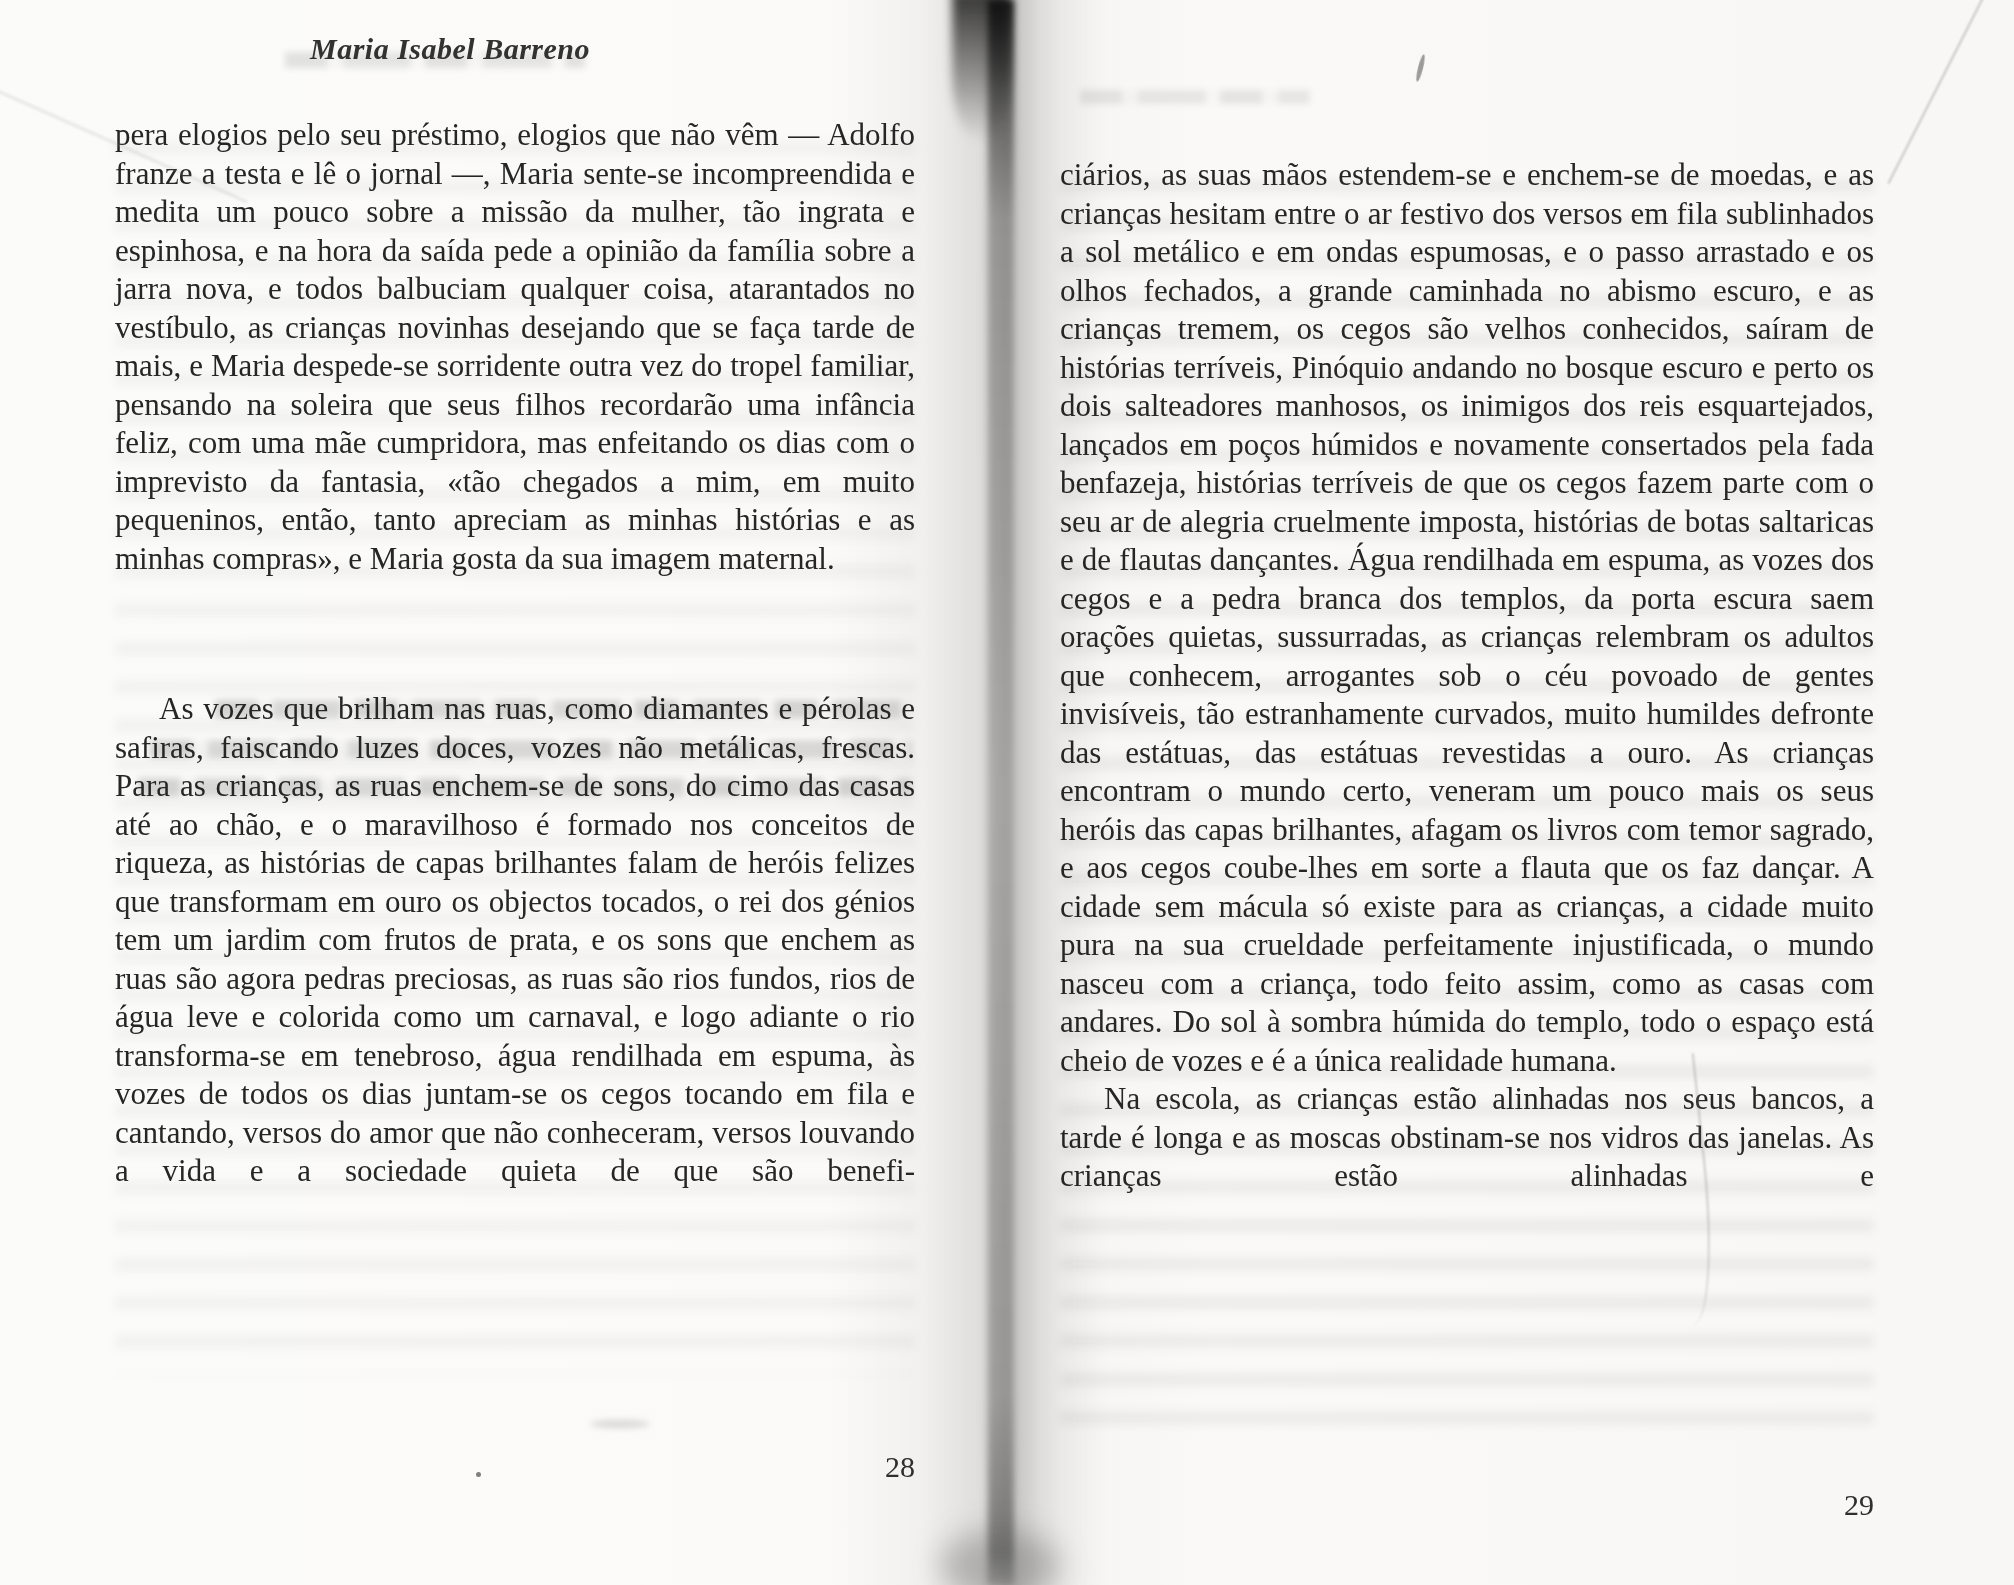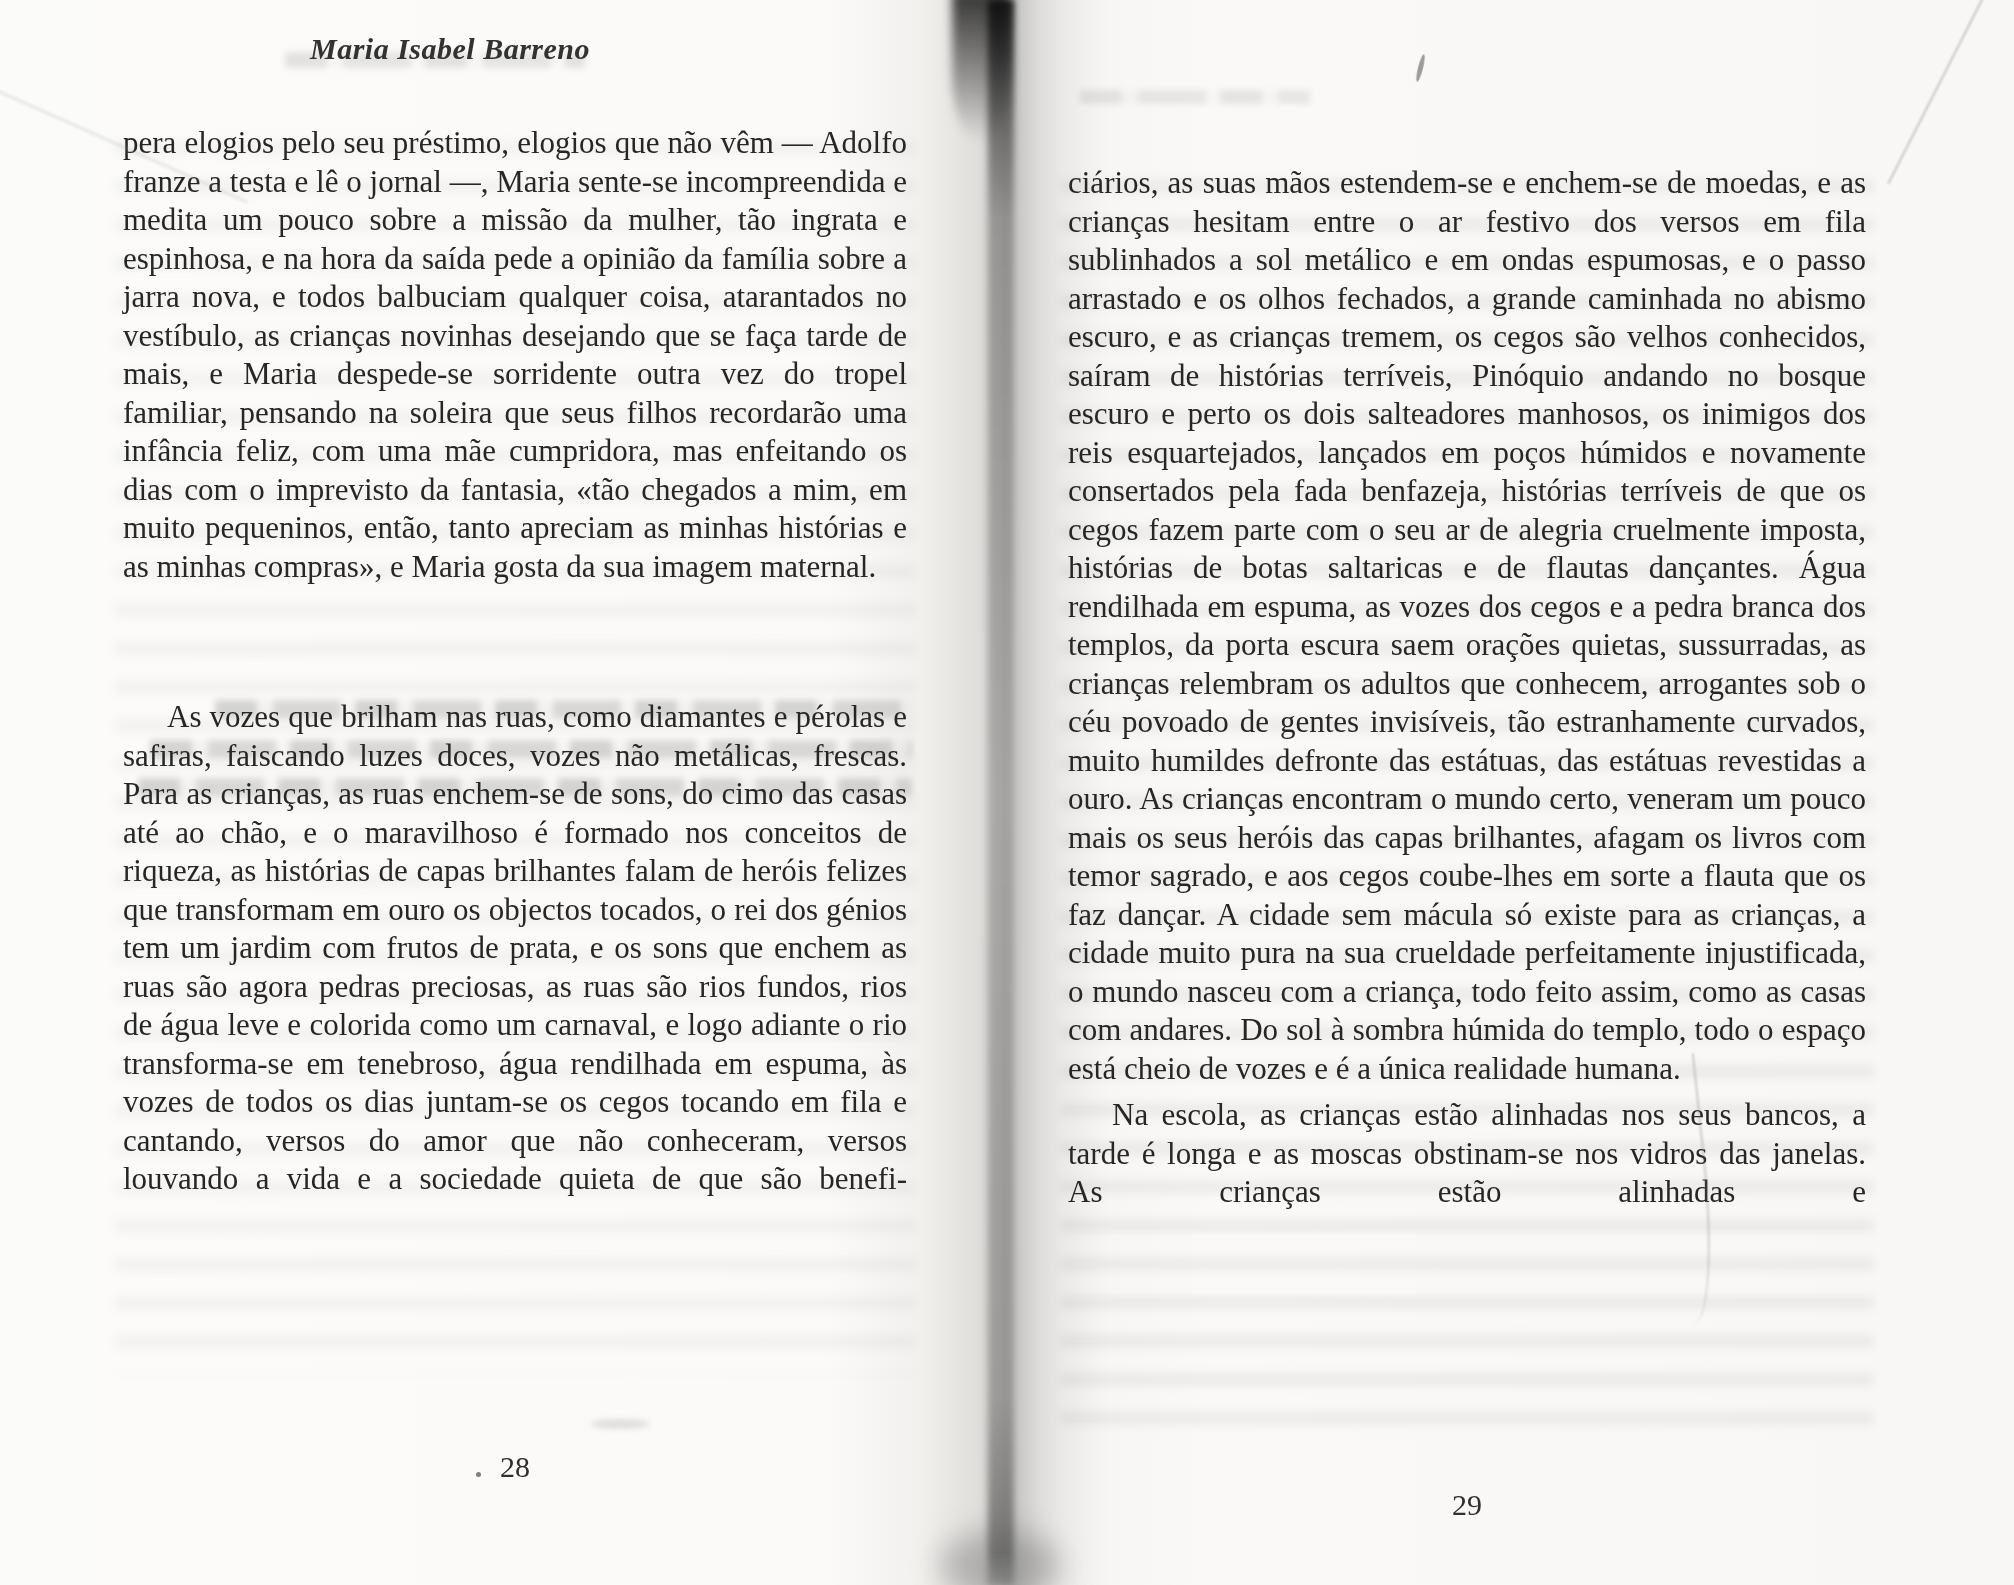--- a/index.html
+++ b/index.html
@@ -40,26 +40,26 @@
   }
   #head-left{left:115px;top:32px;width:670px;}
   #head-right{left:1060px;top:64px;width:814px;}
   
   .text-block{
     position:absolute;color:#262626;font-size:31px;line-height:38.5px;
     text-align:justify;
   }
   #text-left{left:115px;top:116px;width:800px;}
   #text-right{left:1060px;top:156px;width:814px;}
-  .text-block p{margin:8px;}
+  .text-block p{margin:0;}
   .indent{text-indent:44px;}
   .gap-before{margin-top:112px !important;}
   .justify-last{text-align-last:justify;}
   
-  .page-number{position:absolute;font-size:30px;color:#2f2f2f;text-align:center;}
+  .page-number{position:absolute;font-size:30px;color:#2f2f2f;text-align:right;}
   #pn-left{left:115px;top:1450px;width:800px;}
   #pn-right{left:1060px;top:1488px;width:814px;}
   .pn-dot{position:absolute;left:476px;top:1472px;width:5px;height:5px;border-radius:50%;background:#555;opacity:.75;}
   
   .bleed{position:absolute;pointer-events:none;}
   .bleed-lines{
     background:repeating-linear-gradient(to bottom,rgba(0,0,0,0) 0 20px,rgba(140,140,140,.28) 23px 33px,rgba(0,0,0,0) 36px 38.5px);
     filter:blur(5px);
   }
   #bleed-left-body{left:115px;top:120px;width:800px;height:1255px;opacity:.30;}

